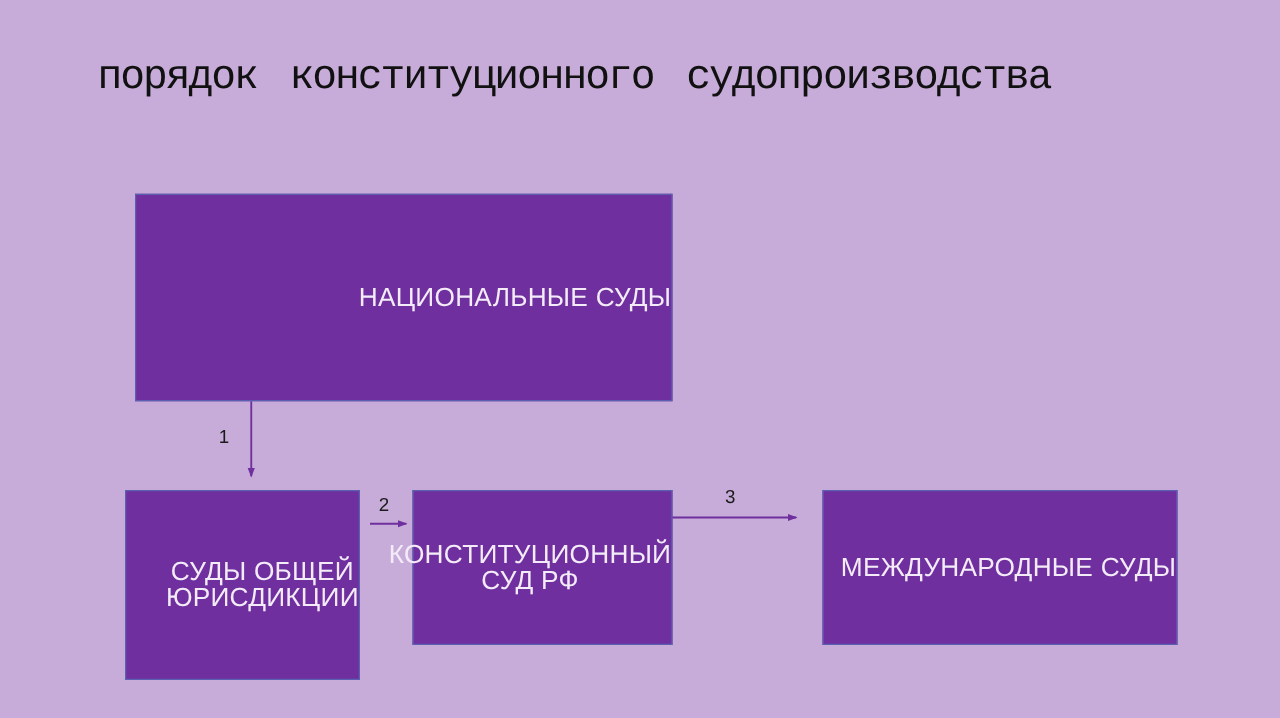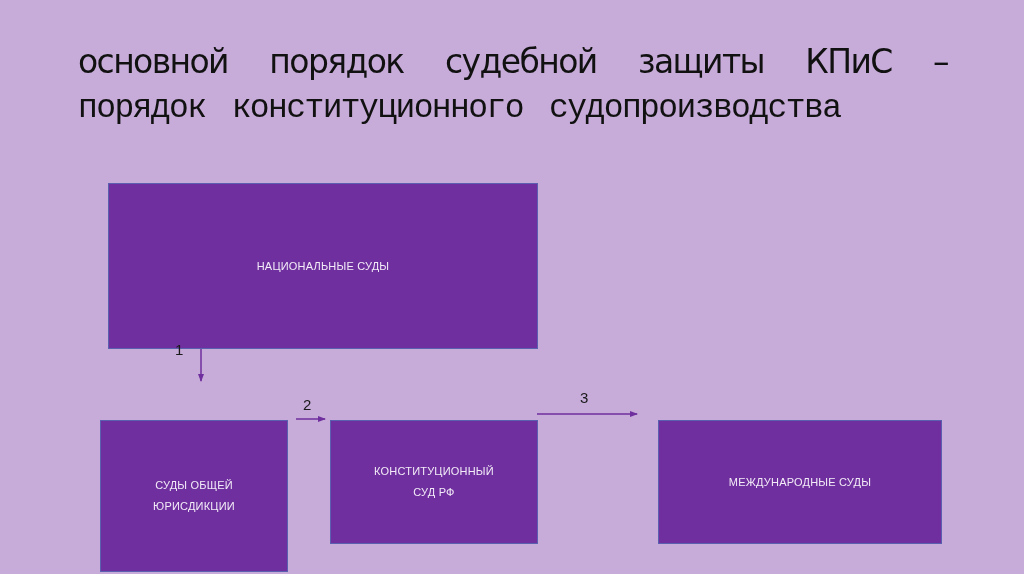--- a/index.html
+++ b/index.html
@@ -14,34 +14,32 @@
       font-family: "DejaVu Sans", "Liberation Sans", sans-serif;
       font-size: 33px; line-height: 47px; color: #111;
       letter-spacing: -1.6px; word-spacing: 8px;
       font-weight: normal;
     }
     .title .l1 { display: block; text-align: justify; text-align-last: justify; width: 870px; }
     .title .l2 { display: block; font-family: Liberation Mono, monospace; }
     .box {
       position: absolute; background: #6f2f9e;
       border: 1px solid #5b5fb0;
-      color: #f3ecf8; display: flex; align-items: center; justify-content: center;
-      text-align: center; font-size: 11px; line-height: 21px; box-sizing: border-box;
+      color: #f3ecf8; display: flex; align-items: center; justify-content: flex-end;
+      text-align: center; font-size: 21px; line-height: 21px; box-sizing: border-box;
       letter-spacing: 0.2px;
-      margin-top: 28px;
     }
     .box span { white-space: pre-line; }
     .num { position: absolute; font-size: 15px; color: #1a1a1a; }
     svg.arrows { position: absolute; left: 0; top: 0; }
   </style>
 </head>
 <body>
 
 <div class="title">
-  <span class="l1">основной порядок судебной защиты КПиС –</span>
   <span class="l2">порядок конституционного судопроизводства</span>
 </div>
 
 <svg class="arrows" width="1024" height="574">
   <defs>
     <marker id="ah" markerWidth="8" markerHeight="8" refX="7" refY="4" orient="auto" markerUnits="userSpaceOnUse">
       <path d="M0,1 L8,4 L0,7 Z" fill="#6f2f9e"></path>
     </marker>
   </defs>
   <line x1="201" y1="321" x2="201" y2="381" stroke="#6f2f9e" stroke-width="1.5" marker-end="url(#ah)"></line>

